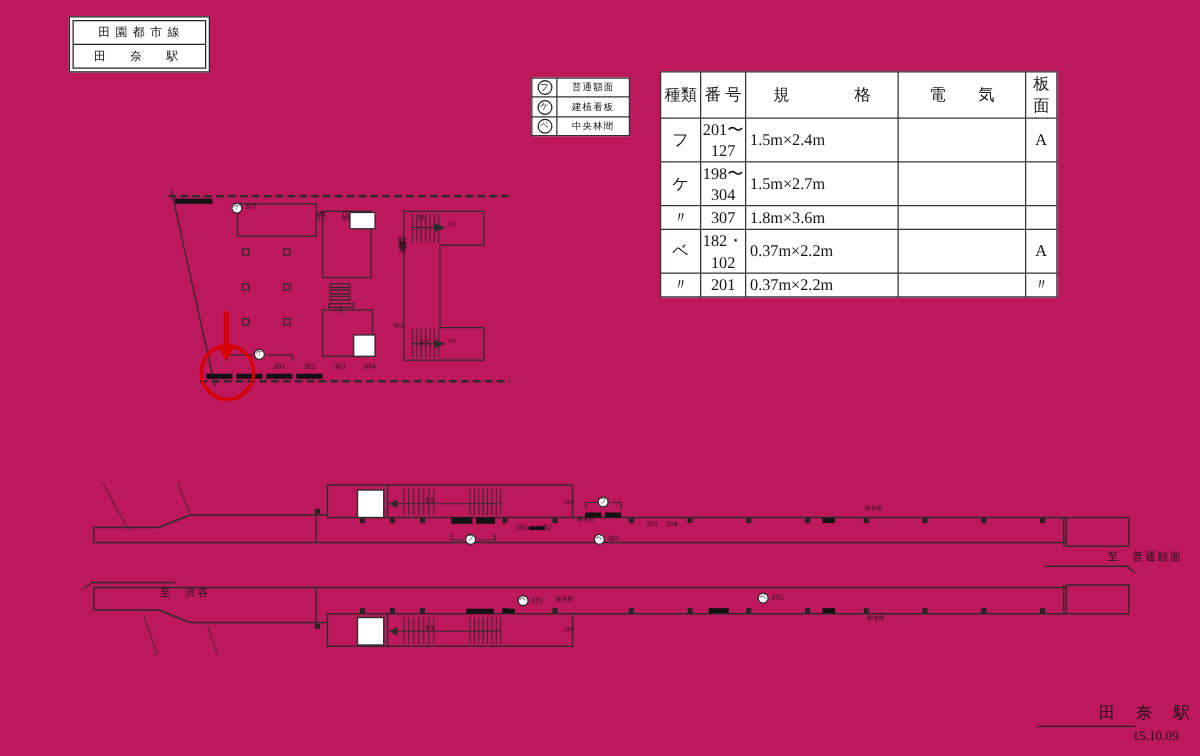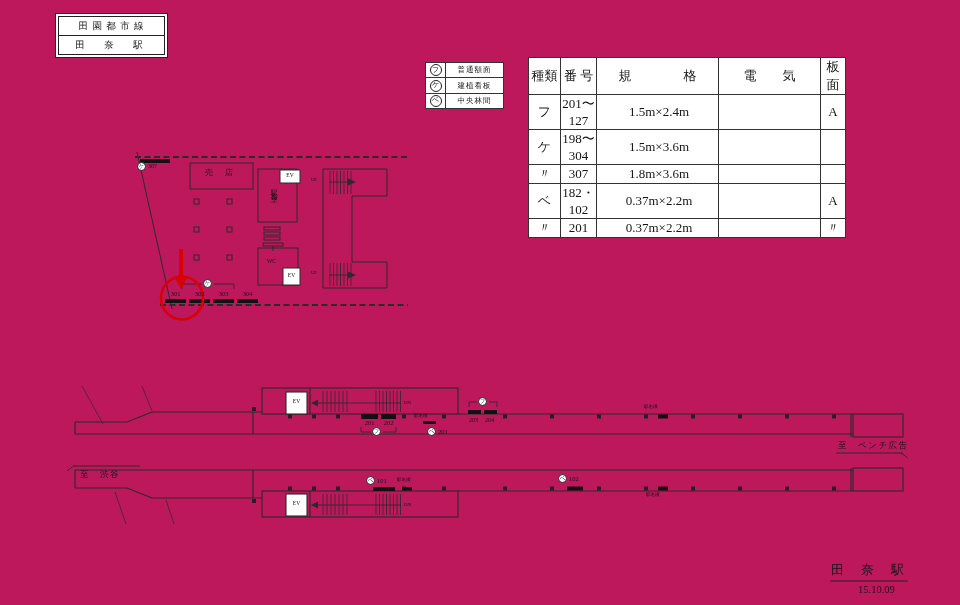--- a/index.html
+++ b/index.html
@@ -1,21 +1,21 @@
 <!DOCTYPE html>
 <html><head>
 <meta charset="utf-8">
 <style>
   html,body{margin:0;padding:0;background:#e9e9e9;}
   #canvas{
     position:relative;width:960px;height:605px;background:#be185d;overflow:hidden;
     font-family:"Liberation Serif","DejaVu Serif",serif;color:#151515;
   }
   .abs{position:absolute;}
-  .lbl{position:absolute;white-space:nowrap;color:#151515;line-height:1.1;}
+  .lbl{position:absolute;white-space:nowrap;color:#151515;line-height:1.1;padding-left:48px;}
   .ctr{text-align:center;}
   svg{position:absolute;left:0;top:0;}
   
   .csym{
     box-sizing:border-box;display:inline-flex;align-items:center;justify-content:center;
     border:1px solid #222;border-radius:50%;width:9px;height:9px;font-size:5.5px;
     line-height:1;flex:none;background:#fff;
   }
   .csym.big{width:12px;height:12px;font-size:7px;}
   .symrow{display:flex;align-items:center;gap:2px;}
@@ -26,21 +26,21 @@
   .tb-row.r2{letter-spacing:5px;}
   .tb-row.r1{border-bottom:1px solid #222;}
   
   table{border-collapse:collapse;background:#fff;}
   td{border:1px solid #333;padding:0;vertical-align:middle;}
   .legend td{height:14.4px;font-size:7.5px;}
   .legend .sym-cell{width:19px;text-align:center;}
   .legend .leg-lbl{width:57px;text-align:center;letter-spacing:1px;}
   .spec td{height:12px;font-size:13px;text-align:center;}
   .spec tr.hdr td{height:16px;}
-  .spec td.l{text-align:center;padding-left:3px;}
+  .spec td.l{text-align:left;padding-left:3px;}
   .vert{writing-mode:vertical-rl;text-orientation:upright;letter-spacing:3px;}
 </style>
 </head>
 <body>
 
 <div id="canvas">
 
   <svg width="960" height="605" viewBox="0 0 960 605">
 
     <g stroke="#2b2b2b" fill="none" stroke-width="1">
@@ -286,21 +286,21 @@
     <tr>
       <td>フ</td>
       <td>201〜127</td>
       <td class="l">1.5m×2.4m</td>
       <td></td>
       <td>A</td>
     </tr>
     <tr>
       <td>ケ</td>
       <td>198〜304</td>
-      <td class="l">1.5m×3.6m</td>
+      <td class="l">1.5m×2.7m</td>
       <td></td>
       <td></td>
     </tr>
     <tr>
       <td>〃</td>
       <td>307</td>
       <td class="l">1.8m×3.6m</td>
       <td></td>
       <td></td>
     </tr>
@@ -345,21 +345,21 @@
   <span class="csym abs" style="left:372px;top:427px;">フ</span>
   <div class="lbl" style="left:414px;top:414px;font-size:4.5px;">駅名標</div>
   <div class="lbl symrow" style="left:427px;top:427px;font-size:6.5px;">
     <span class="csym">ベ</span>
     <span>201</span>
   </div>
   <div class="lbl ctr" style="left:464px;top:417px;width:19px;font-size:6px;">203</div>
   <div class="lbl ctr" style="left:480px;top:417px;width:19px;font-size:6px;">204</div>
   <span class="csym abs" style="left:478px;top:397px;">フ</span>
   <div class="lbl" style="left:644px;top:405px;font-size:4.5px;">駅名標</div>
-  <div class="lbl" style="left:838px;top:441px;font-size:8.5px;letter-spacing:1.5px;">至　ベンチ広告</div>
+  <div class="lbl" style="left:838px;top:441px;font-size:8.5px;letter-spacing:1.5px;">至　普通額面</div>
 
   <div class="lbl" style="left:80px;top:470px;font-size:8.5px;letter-spacing:1.5px;">至　渋谷</div>
   <div class="lbl ctr" style="left:287px;top:500px;width:19px;font-size:5.5px;">EV</div>
   <div class="lbl" style="left:404px;top:502px;font-size:5px;">DN</div>
   <div class="lbl symrow" style="left:366px;top:476px;font-size:6.5px;">
     <span class="csym">ベ</span>
     <span>101</span>
   </div>
   <div class="lbl" style="left:397px;top:478px;font-size:4.5px;">駅名標</div>
   <div class="lbl symrow" style="left:558px;top:474px;font-size:6.5px;">

